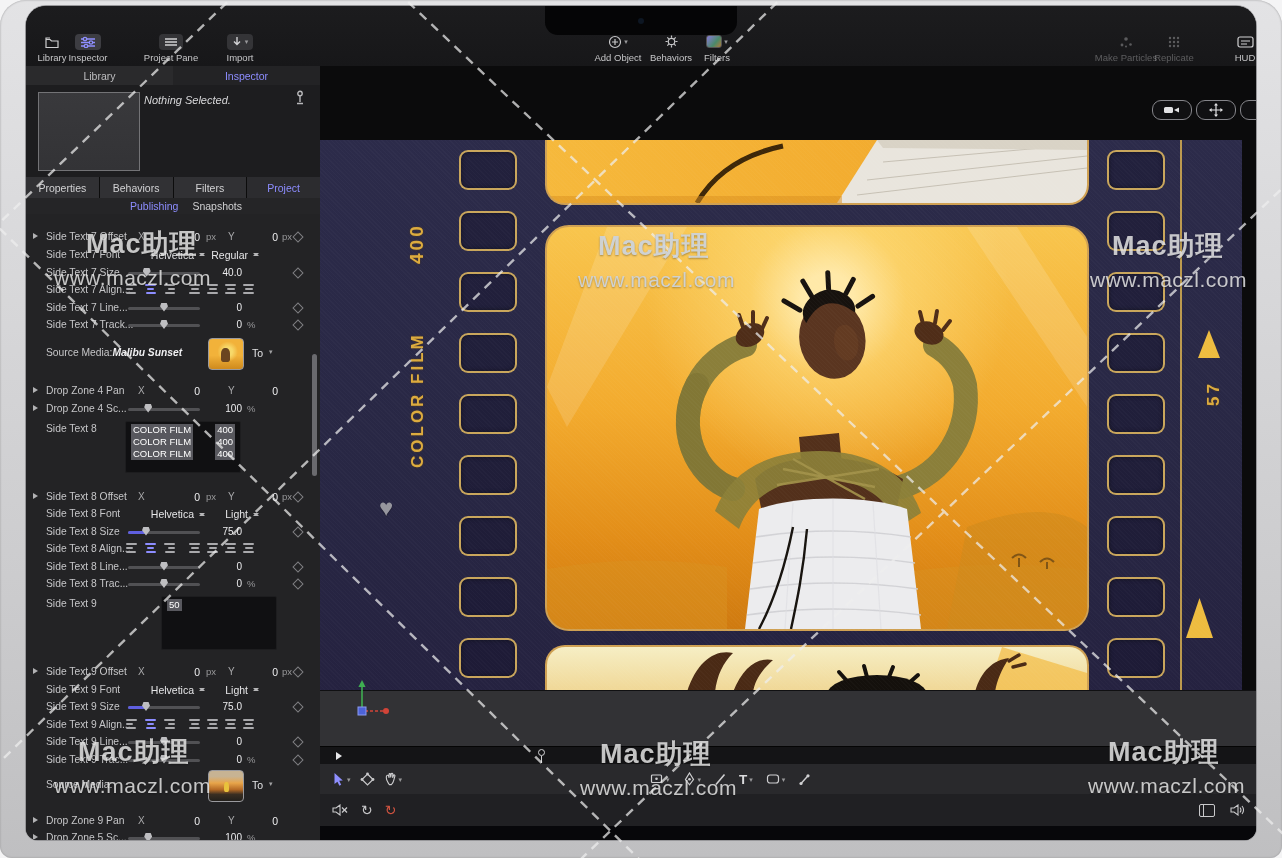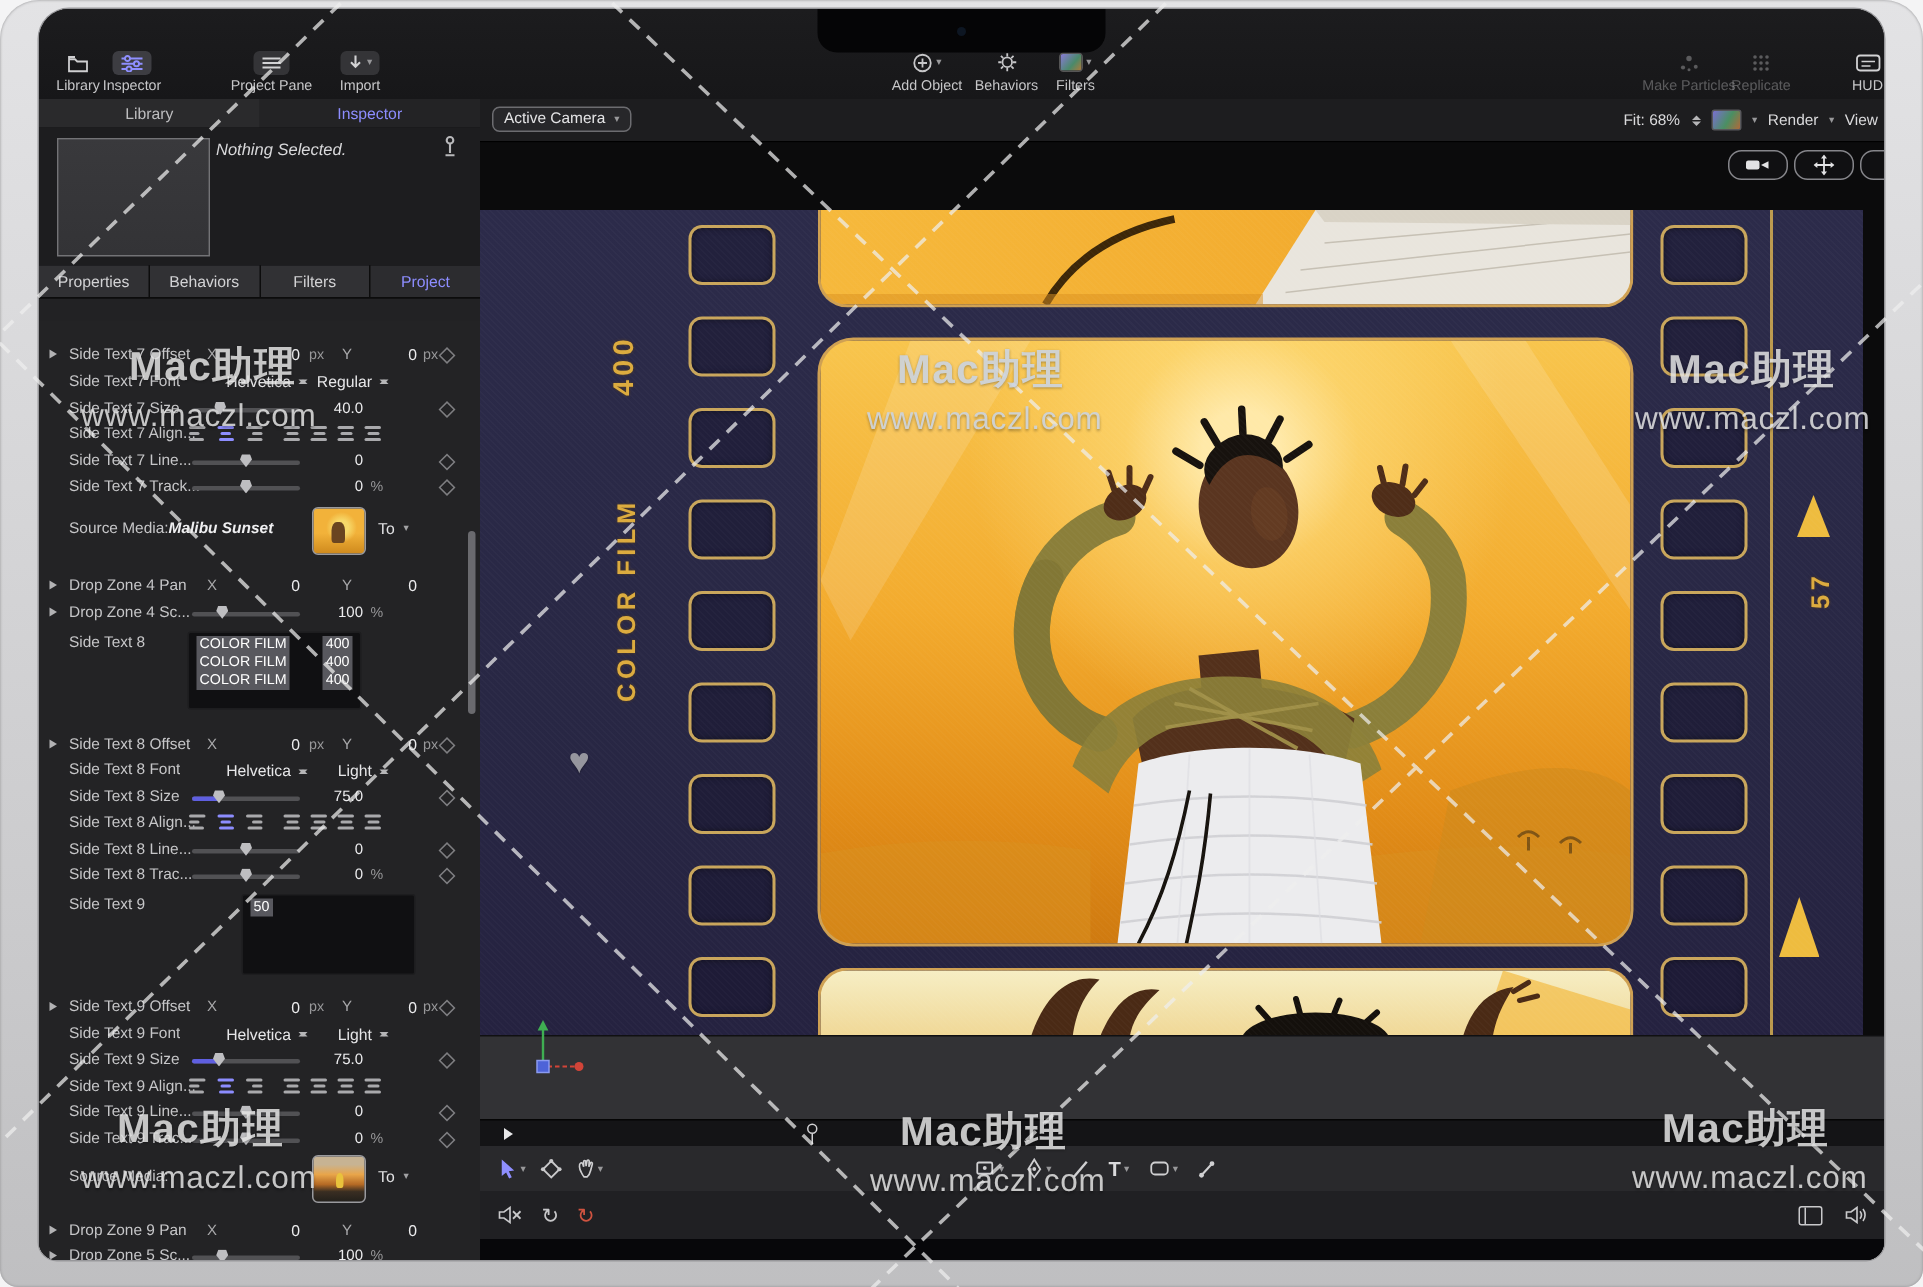--- a/index.html
+++ b/index.html
@@ -153,21 +153,21 @@
                   <line x1="1" y1="6.5" x2="15" y2="6.5"></line>
                   <line x1="1" y1="10" x2="15" y2="10"></line>
                   <circle cx="5" cy="3" r="1.7" fill="#3d3d42"></circle>
                   <circle cx="11" cy="6.5" r="1.7" fill="#3d3d42"></circle>
                   <circle cx="6" cy="10" r="1.7" fill="#3d3d42"></circle>
                 </g>
               </svg>
           </span>
         </div><span>Inspector</span>
       </div>
-      <div class="tbtn" style="left:118px;width:74px">
+      <div class="tbtn" style="left:108px;width:74px">
         <div class="tic">
           <span class="pill">
               <svg width="14" height="10">
                 <g stroke="#d2d2d4" stroke-width="1.3">
                   <line x1="1" y1="2" x2="13" y2="2"></line>
                   <line x1="1" y1="5" x2="13" y2="5"></line>
                   <line x1="1" y1="8" x2="13" y2="8"></line>
                 </g>
               </svg>
             </span>
@@ -267,20 +267,24 @@
                 <line x1="3" y1="13.5" x2="9" y2="13.5"></line>
               </g>
             </svg>
         </div>
       </div>
       <div id="stabs">
         <div class="st">Properties</div>
         <div class="st">Behaviors</div>
         <div class="st">Filters</div>
         <div class="st act">Project</div>
+      </div>
+      <div id="subtabs">
+        <span class="sub act">Publishing</span>
+        <span class="sub">Snapshots</span>
       </div>
       <div id="params">
           <div class="prow" style="margin-top: 0px;">
             <span class="disc"></span>
             <span class="rlab">Side Text 7 Offset</span>
             <span class="axx">X</span>
             <span class="vx">0</span>
             <span class="ux">px</span>
             <span class="ayy">Y</span>
             <span class="vy">0</span>
@@ -601,38 +605,20 @@
             <span class="trk"></span>
             <span class="thm" style="left: 118.16px;"></span>
             <span class="sv">100</span>
             <span class="su">%</span>
           </div>
         </div>
       <div id="sbar"></div>
     </div>
 
     <div id="canvas">
-      <div id="ctop">
-        <div id="campill">
-          <span>Active Camera</span>
-            <span class="chev">▾</span>
-        </div>
-        <div id="cright">
-          <span>Fit: 68%</span>
-          <span class="stp">
-              <i class="u"></i>
-              <i class="d"></i>
-            </span>
-          <span class="minithumb"></span>
-            <span class="chev">▾</span>
-          <span>Render</span>
-            <span class="chev">▾</span>
-          <span>View</span>
-        </div>
-      </div>
       <div id="viewbtns">
         <div class="vbtn">
           <svg width="18" height="10">
               <rect x="1" y="2" width="9" height="6" rx="1.5" fill="#e2e2e4"></rect>
               <path d="M11 5l5-2.5v5Z" fill="#e2e2e4"></path>
             </svg>
         </div>
         <div class="vbtn">
           <svg width="14" height="14">
               <g stroke="#e2e2e4" stroke-width="1.2">

